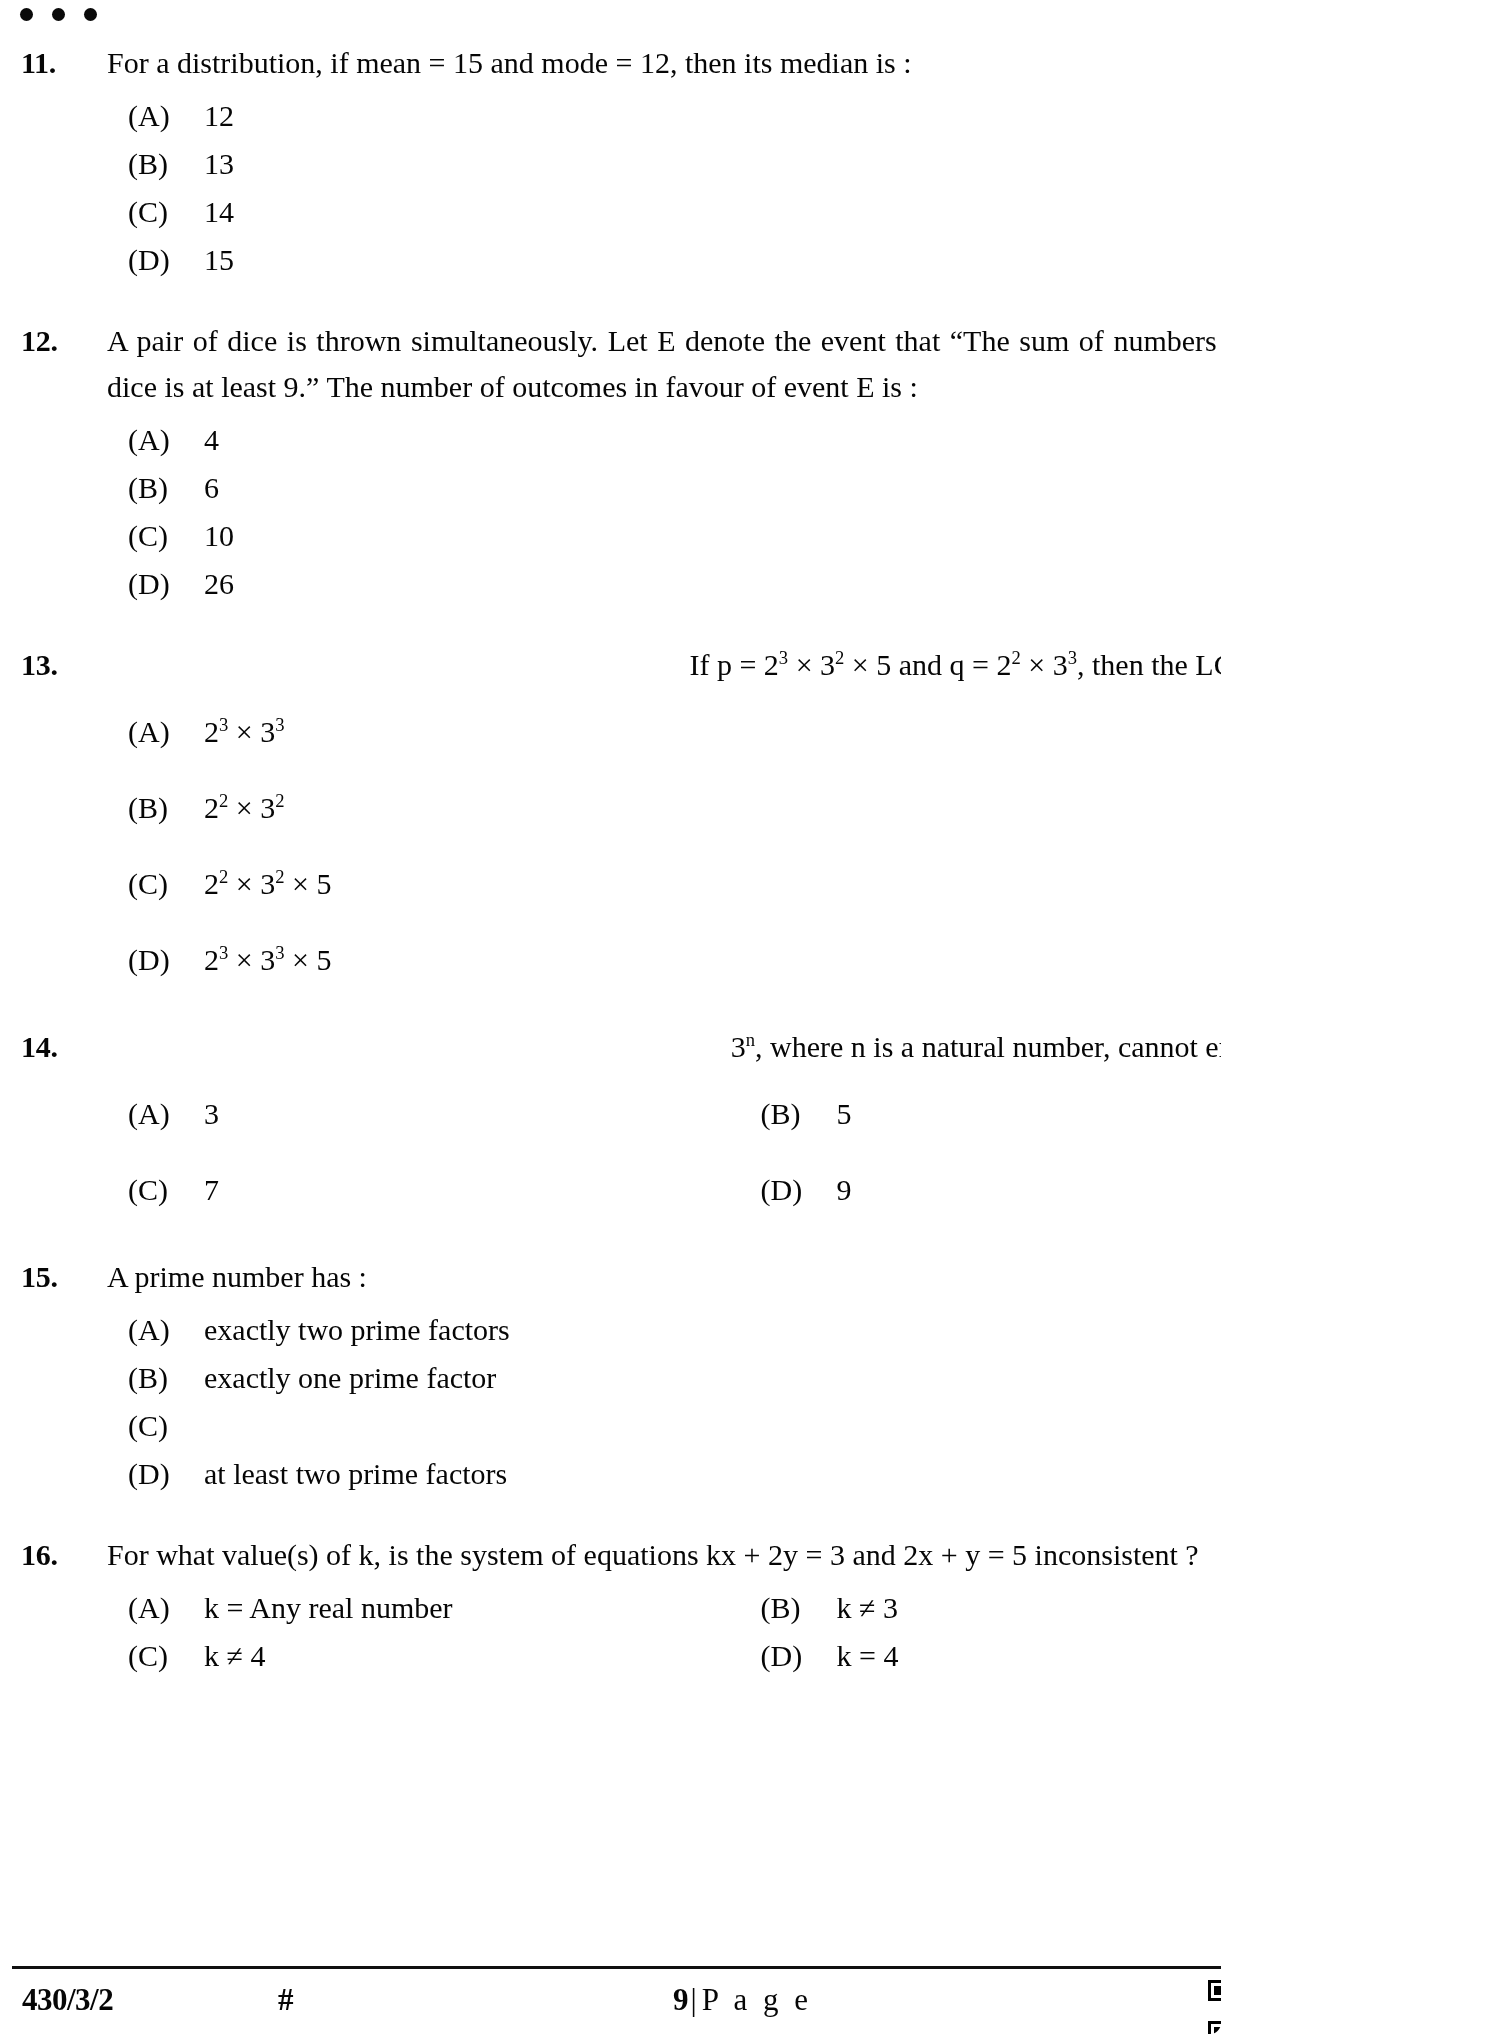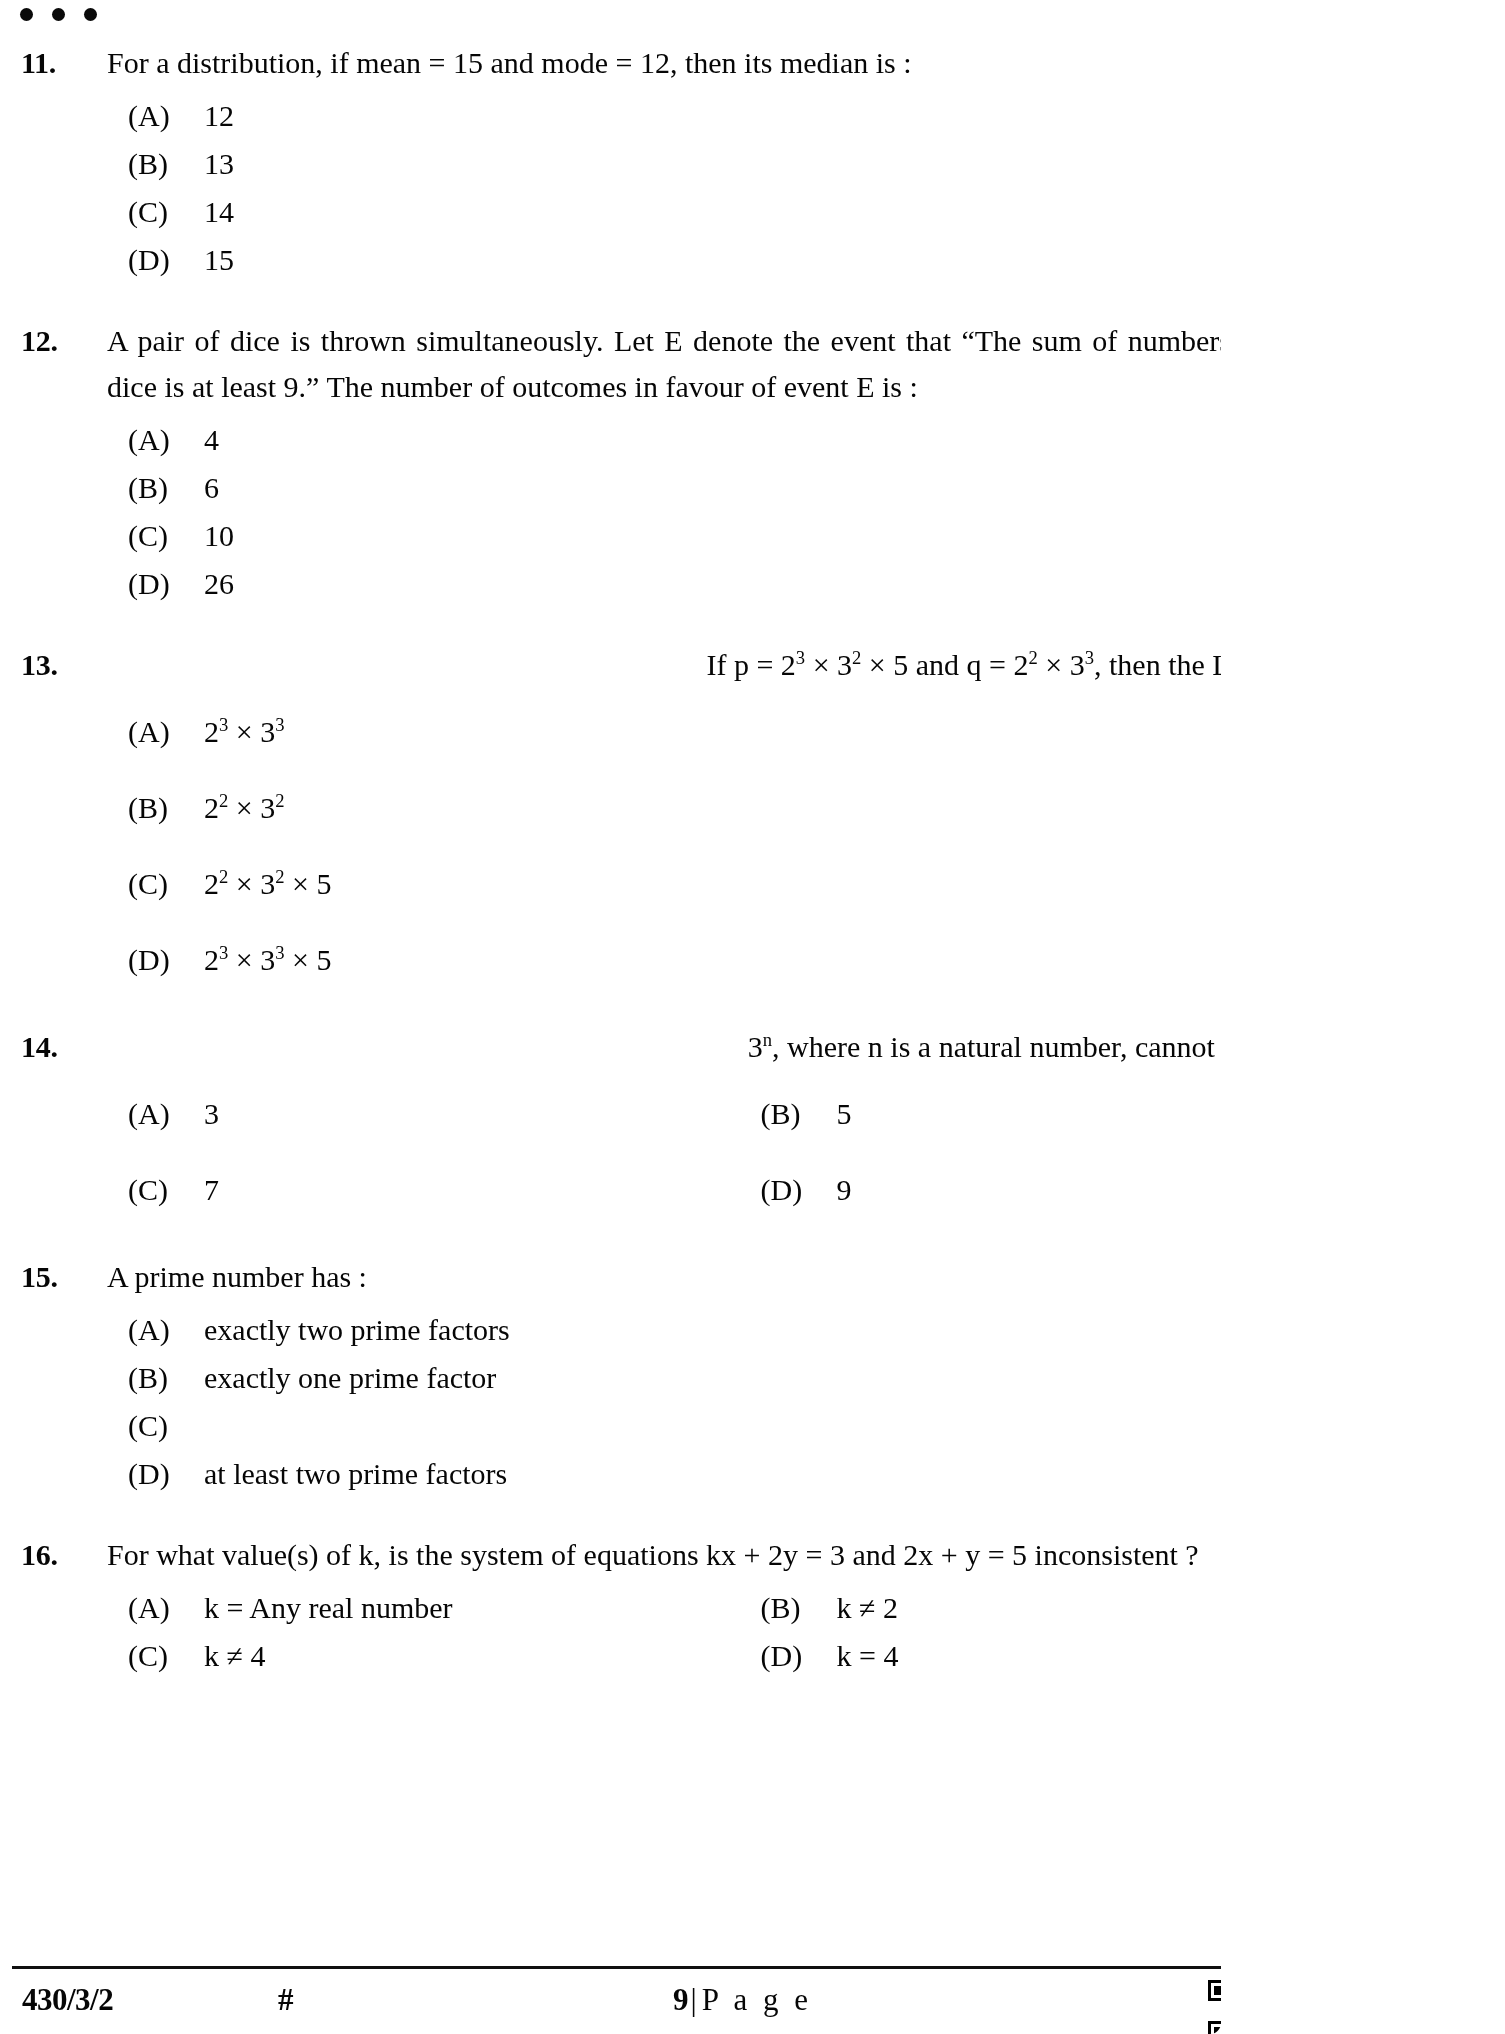--- a/index.html
+++ b/index.html
@@ -57,21 +57,21 @@
     flex: 0 0 107px;
     padding-left: 21px;
     box-sizing: border-box;
     font-weight: bold;
     font-size: 30px;
     line-height: 46px;
     letter-spacing: -0.3px;
   }
   .qtext {
     flex: 1 1 auto;
-    padding-right: 56px;
+    padding-right: 73px;
     font-size: 30px;
     line-height: 46px;
     text-align: justify;
     text-justify: inter-word;
   }
   .qtext.nojustify { text-align: right; }
 
   
   .options {
     margin-top: 6px;
@@ -322,21 +322,21 @@
           <div class="qnum">16.</div>
           <div class="qtext">For what value(s) of k, is the system of equations kx + 2y = 3 and 2x + y = 5 inconsistent ?</div>
         </div>
         <div class="options sp-tight two-col">
           <div class="opt">
             <span class="lab">(A)</span>
             <span class="val">k = Any real number</span>
           </div>
           <div class="opt col2">
             <span class="lab">(B)</span>
-            <span class="val">k ≠ 2</span>
+            <span class="val">k ≠ 3</span>
           </div>
           <div class="opt">
             <span class="lab">(C)</span>
             <span class="val">k ≠ 4</span>
           </div>
           <div class="opt col2">
             <span class="lab">(D)</span>
             <span class="val">k = 4</span>
           </div>
         </div>

